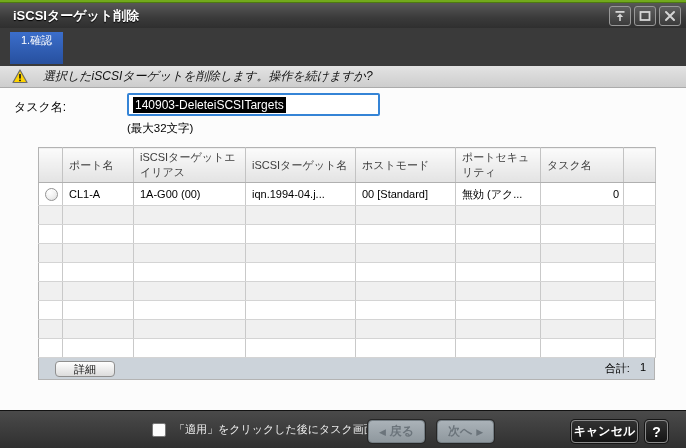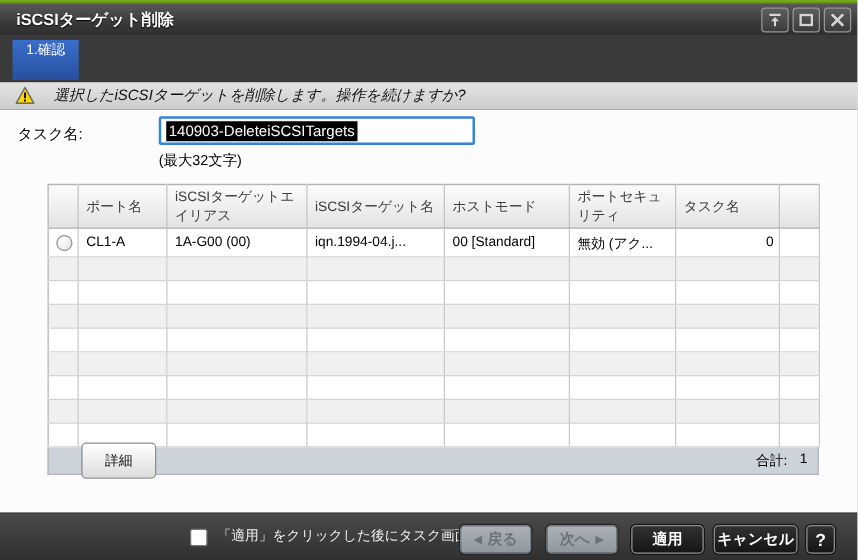--- a/index.html
+++ b/index.html
@@ -43,21 +43,21 @@
   table.grid tr.empty td { height:19px; }
   table.grid tr.alt td { background:#f0f0f0; }
   td.num, .num { text-align:right; padding-right:14px; }
   .radio { width:13px; height:13px; border-radius:50%; border:1px solid #949494; margin:0 auto;
     background:radial-gradient(circle at 35% 30%, #ffffff 0%, #efefef 55%, #d6d6d6 100%);
     box-shadow:inset 0 1px 1px #fff; cursor:pointer; }
   td.radio-cell { padding:0; text-align:center; }
 
   .tbl-footer { height:22px; background:#ccd3da; border:1px solid #b3b3b3; border-top:0;
     display:flex; align-items:center; }
-  .detail-btn { margin-left:26px; width:60px; height:29px; font-size:11px; color:#111;
+  .detail-btn { margin-left:16px; width:60px; height:16px; font-size:11px; color:#111;
     background:linear-gradient(#ffffff,#dcdcdc); border:1px solid #8f8f8f; border-radius:4px; cursor:pointer;
     font-family:"Liberation Sans","DejaVu Sans",sans-serif; }
   .total-wrap { margin-left:auto; margin-right:8px; font-size:11px; color:#000; display:flex; gap:10px;justify-content:flex-end; }
 
   .bottombar { position:absolute; left:0; top:410px; width:686px; height:38px;
     background:linear-gradient(#4a4a4a,#303030); border-top:1px solid #121212; }
   .chk { position:absolute; left:152px; top:12px; width:14px; height:14px; background:#fdfdfd;
     border:1px solid #777; border-radius:2px; cursor:pointer; }
   .chk-label { position:absolute; left:174px; top:0; line-height:37px; color:#f0f0f0; font-size:11px; }
   .bbtn { position:absolute; top:9px; height:23px; border-radius:4px; font-size:12px; font-weight:bold;
@@ -261,23 +261,20 @@
     <div class="chk"></div>
     <div class="chk-label">「適用」をクリックした後にタスク画面を表示</div>
     <div id="btn-back" class="bbtn disabled">
       <span class="arrow-glyph">◀</span>
       <span>戻る</span>
     </div>
     <div id="btn-next" class="bbtn disabled">
       <span>次へ</span>
       <span class="arrow-glyph">▶</span>
     </div>
-    <div id="btn-apply" class="bbtn dark">
-      <span>適用</span>
-    </div>
     <div id="btn-cancel" class="bbtn dark">
       <span>キャンセル</span>
     </div>
     <div id="btn-help" class="bbtn dark">
       <span>?</span>
     </div>
   </div>
 
 </div>
 

